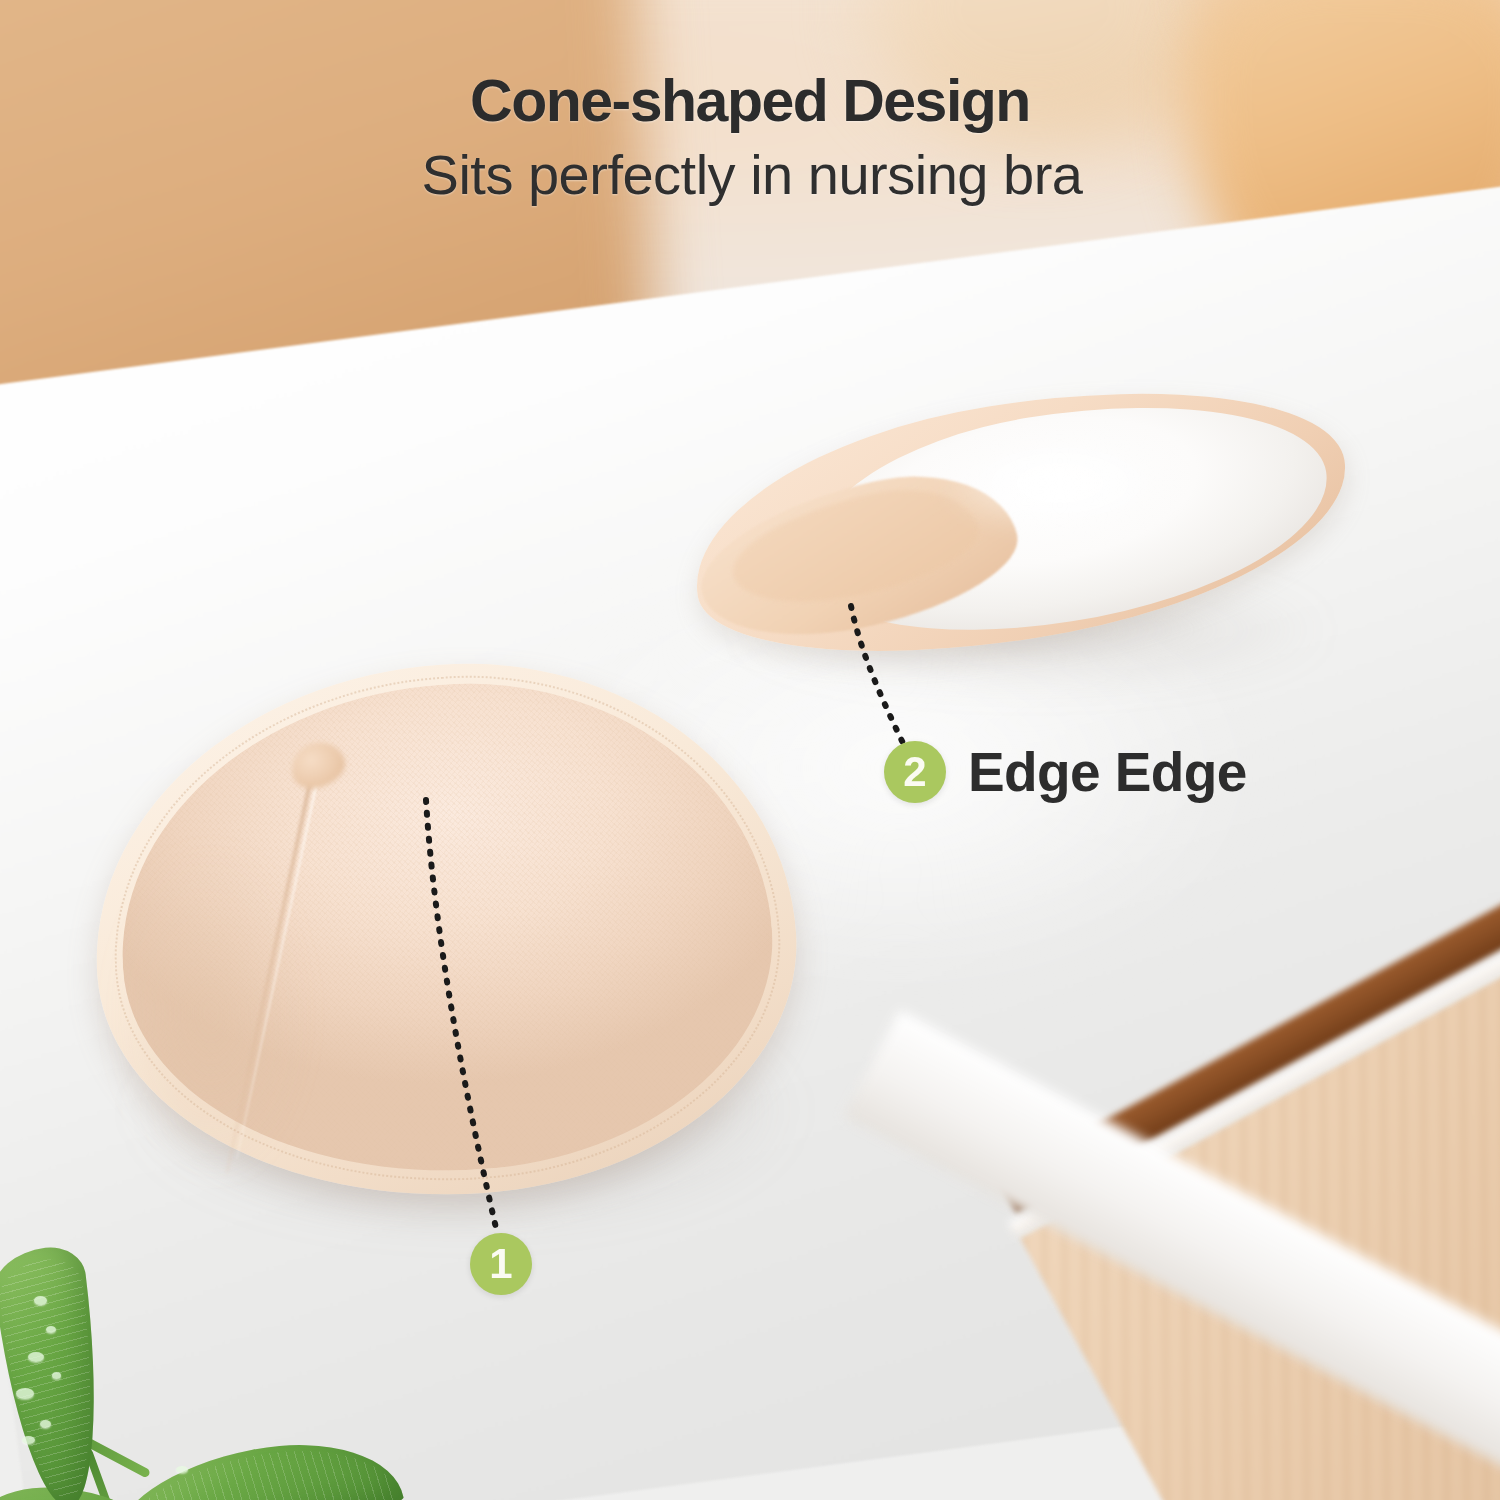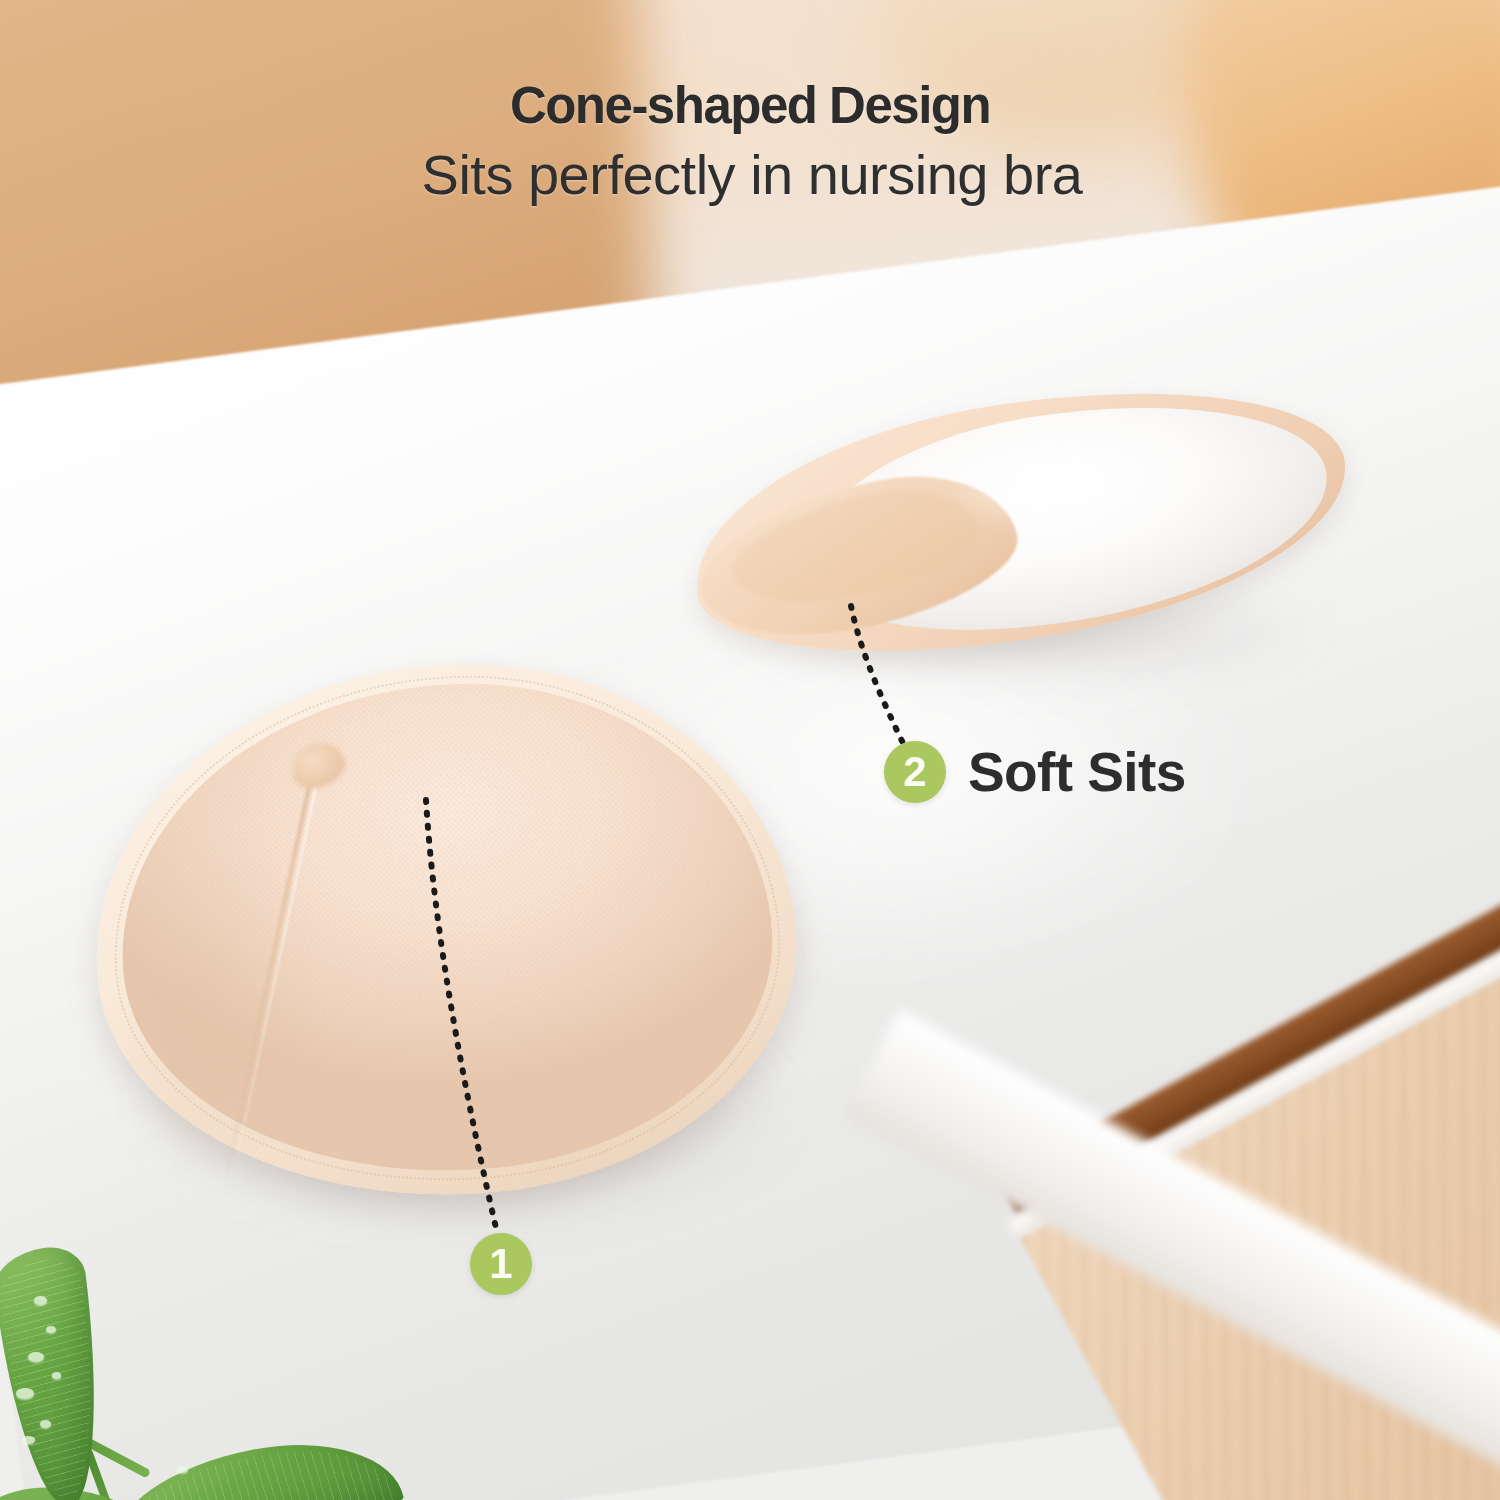--- a/index.html
+++ b/index.html
@@ -235,22 +235,22 @@
   #leaf-low{
     left:8px;top:372px;width:210px;height:70px;
     border-radius:50% 50% 48% 52% / 82% 84% 16% 18%;
     transform:rotate(14deg);
     box-shadow:inset -6px -10px 20px rgba(40,85,25,.24);
   }
 
   
   #headline{left:0;top:72px;width:1500px;text-align:center;}
   #title{
-    font-size:51px;font-weight:bold;color:#2c2c2c;letter-spacing:-1.5px;
-    line-height:1.0;margin:8px;
+    font-size:59px;font-weight:bold;color:#2c2c2c;letter-spacing:-1.5px;
+    line-height:1.0;margin:0;
     text-shadow:0 1px 2px rgba(255,255,255,.45);
   }
   #subtitle{
     font-size:56px;font-weight:normal;color:#2f2f2f;letter-spacing:-.5px;
     line-height:1.0;margin:16px 0 0 4px;
     text-shadow:0 1px 2px rgba(255,255,255,.4);
   }
 
   
   .callout{position:absolute;display:flex;align-items:center;gap:22px;}
@@ -338,16 +338,16 @@
     <div id="title">Cone-shaped Design</div>
     <div id="subtitle">Sits perfectly in nursing bra</div>
   </div>
 
   <div class="callout" id="callout-1">
     <div class="badge">1</div>
   </div>
 
   <div class="callout" id="callout-2">
     <div class="badge">2</div>
-    <div class="callout-label">Soft Sits</div>
+    <div class="callout-label">Edge Edge</div>
   </div>
 
 </div>
 
 </body></html>

